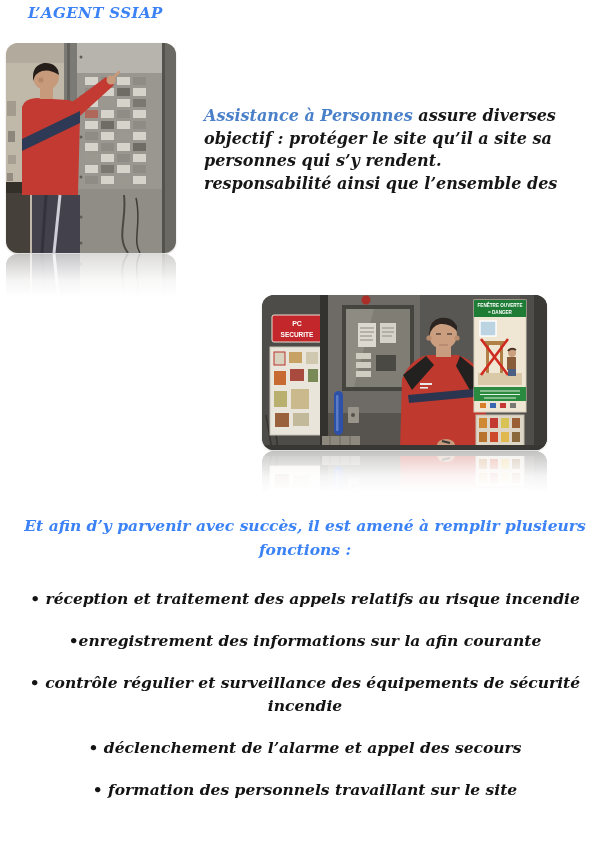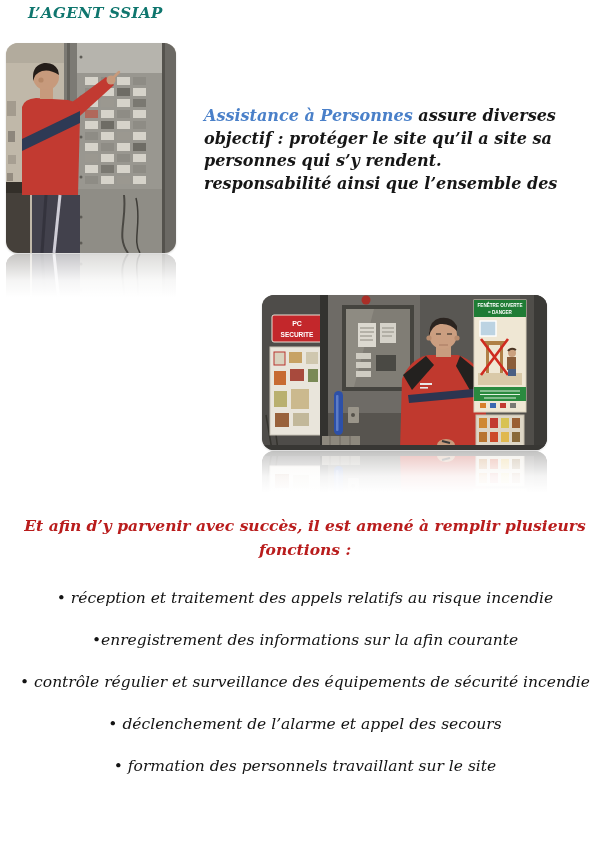--- a/index.html
+++ b/index.html
@@ -3,21 +3,21 @@
 <meta charset="utf-8">
 <style>
   html,body{margin:0;padding:0;background:#fff;}
   .page{
     position:relative;width:610px;height:848px;background:#ffffff;
     font-family:"DejaVu Serif", serif;overflow:hidden;
   }
   .doc-title{
     position:absolute;left:28px;top:4px;
     font-size:15px;font-weight:bold;font-style:italic;
-    color:#0f766e;letter-spacing:.4px;
+    color:#3b82f6;letter-spacing:.4px;
   }
   
   .photo{position:absolute;border-radius:12px;overflow:hidden;box-shadow:0 1px 2px rgba(0,0,0,.18);}
   .photo svg{display:block;}
   #photo1{left:6px;top:43px;width:170px;height:210px;}
   #photo2{left:262px;top:295px;width:285px;height:155px;}
   .reflect{position:absolute;overflow:hidden;border-radius:12px 12px 0 0;}
   #photo1-reflect{left:6px;top:254px;width:170px;height:48px;}
   #photo2-reflect{left:262px;top:451px;width:285px;height:46px;}
   .reflect svg{display:block;transform:scaleY(-1);opacity:.55;}
@@ -29,29 +29,29 @@
     font-size:16px;font-weight:bold;font-style:italic;
     color:#161616;line-height:22.5px;
   }
   .intro-line{display:block;}
   .intro-line.indent{padding-left:44px;}
   .blue{color:#4a80c9;}
   
   .functions-heading{
     position:absolute;left:5px;top:514px;width:600px;
     text-align:center;font-size:15.5px;font-weight:bold;font-style:italic;
-    color:#b91c1c;line-height:24px;
+    color:#3b82f6;line-height:24px;
   }
   
   .functions-list{
     position:absolute;left:15px;top:587px;width:580px;
     list-style:none;margin:0;padding:0;
   }
   .functions-list li{
-    text-align:center;font-size:15.5px;font-weight:normal;font-style:italic;
+    text-align:center;font-size:15.5px;font-weight:bold;font-style:italic;
     color:#131313;line-height:23px;margin:0 0 19px 0;
   }
 </style>
 </head>
 <body>
 
 <div class="page">
 
   <div class="doc-title">L’AGENT SSIAP</div>
 

